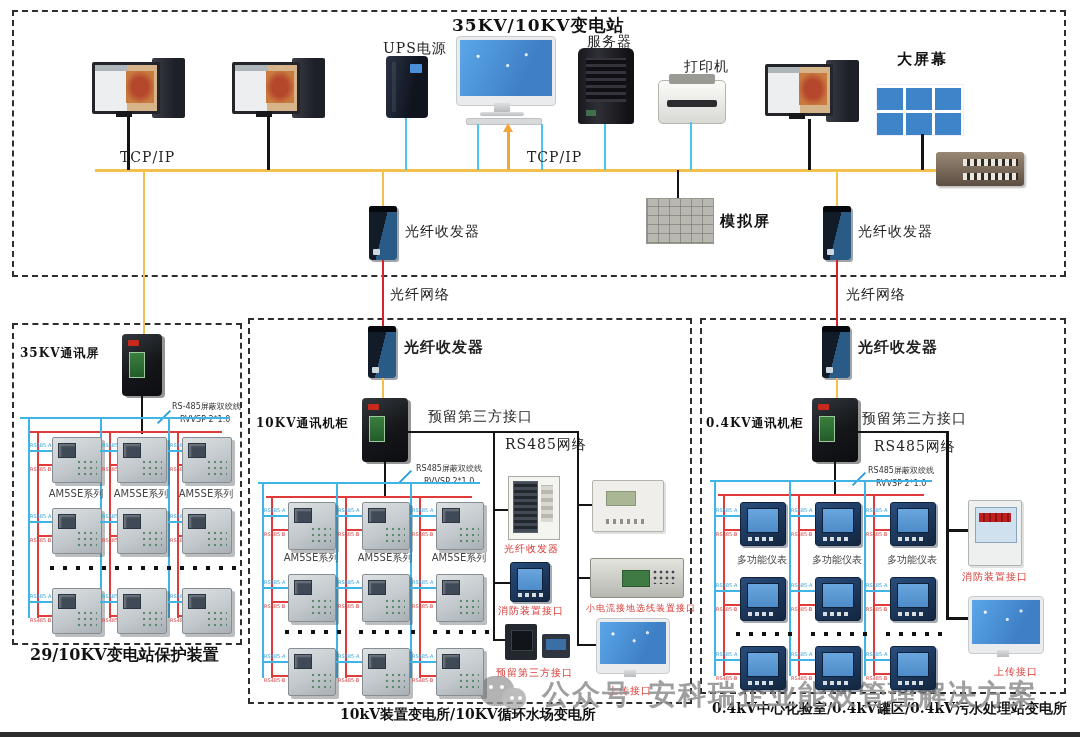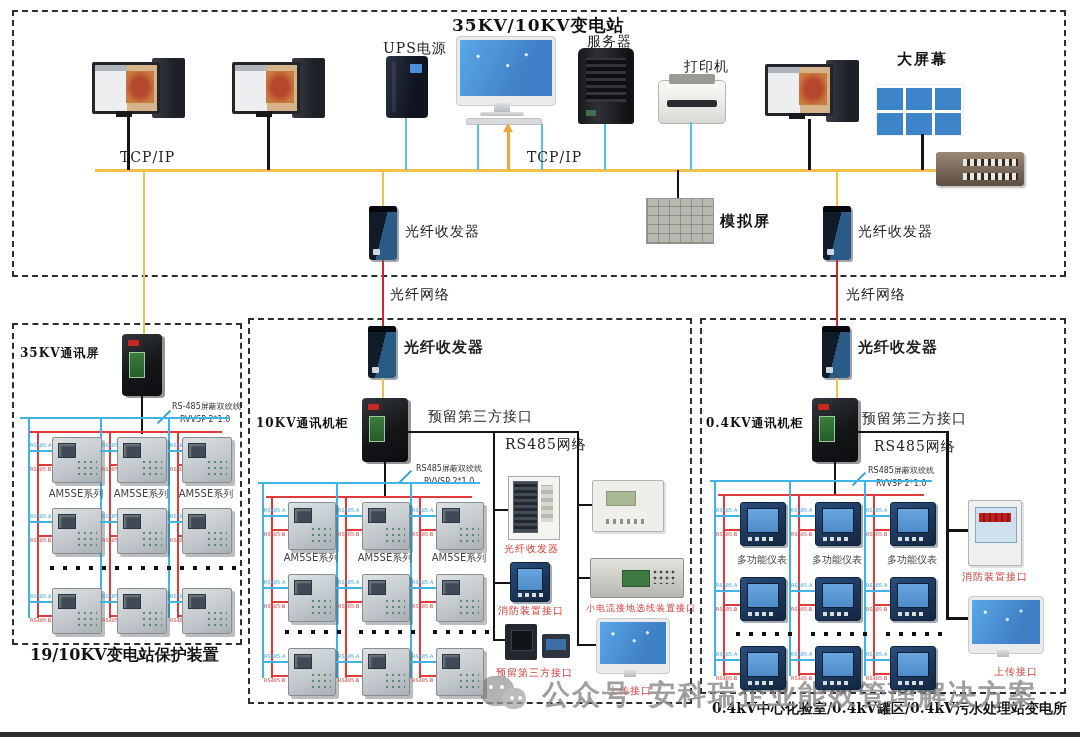--- a/index.html
+++ b/index.html
@@ -196,21 +196,21 @@
   <div class="lbl" style="left:846px;top:286px;">光纤网络</div>
 
   <div class="vline busline" style="left:143px;top:170px;height:166px;"></div>
 
   <div class="stitle" style="left:20px;top:345px;">35KV通讯屏</div>
   <div class="commdev" style="left:122px;top:334px;width:40px;height:62px;"></div>
   <div class="vline blk" style="left:141px;top:396px;height:38px;"></div>
   <div class="tiny" style="left:172px;top:402px;">RS-485屏蔽双绞线</div>
   <div class="tiny" style="left:180px;top:415px;">RVVSP 2*1.0</div>
   <div class="slash" style="left:163px;top:408px;"></div>
-  <div class="cap" style="left:30px;top:645px;font-size:16px;">19/10KV变电站保护装置</div>
+  <div class="cap" style="left:30px;top:645px;font-size:16px;">29/10KV变电站保护装置</div>
 
   <div class="fiberdev" style="left:368px;top:326px;width:28px;height:52px;"></div>
   <div class="lbl" style="left:404px;top:338px;font-size:15px;font-weight:bold;">光纤收发器</div>
   <div class="vline busline" style="left:382px;top:378px;height:22px;"></div>
   <div class="stitle" style="left:256px;top:415px;">10KV通讯机柜</div>
   <div class="commdev" style="left:362px;top:398px;width:46px;height:64px;"></div>
   <div class="hline blk" style="left:408px;top:431px;width:169px;"></div>
   <div class="lbl" style="left:428px;top:408px;font-size:14px;">预留第三方接口</div>
   <div class="lbl" style="left:505px;top:436px;font-size:14px;">RS485网络</div>
   <div class="vline blk" style="left:384px;top:462px;height:36px;"></div>
@@ -236,20 +236,21 @@
   <div class="rack19" style="left:590px;top:558px;width:92px;height:38px;"></div>
   <div class="redlbl" style="left:586px;top:602px;font-size:9px;">小电流接地选线装置接口</div>
   <div class="motorA" style="left:505px;top:624px;width:32px;height:36px;"></div>
   <div class="motorB" style="left:542px;top:634px;width:28px;height:24px;"></div>
   <div class="redlbl" style="left:496px;top:666px;">预留第三方接口</div>
   <div class="imac" style="left:596px;top:618px;width:66px;height:42px;">
     <div class="imac-scr"></div>
   </div>
   <div class="imac-stand" style="left:624px;top:670px;width:12px;height:7px;"></div>
   <div class="redlbl" style="left:608px;top:684px;">上传接口</div>
+  <div class="cap" style="left:340px;top:706px;font-size:14px;">10kV装置变电所/10KV循环水场变电所</div>
 
   <div class="fiberdev" style="left:822px;top:326px;width:28px;height:52px;"></div>
   <div class="lbl" style="left:858px;top:338px;font-size:15px;font-weight:bold;">光纤收发器</div>
   <div class="vline busline" style="left:836px;top:378px;height:22px;"></div>
   <div class="stitle" style="left:706px;top:415px;">0.4KV通讯机柜</div>
   <div class="commdev" style="left:812px;top:398px;width:46px;height:64px;"></div>
   <div class="hline blk" style="left:858px;top:431px;width:89px;"></div>
   <div class="lbl" style="left:862px;top:410px;font-size:14px;">预留第三方接口</div>
   <div class="lbl" style="left:874px;top:438px;font-size:14px;">RS485网络</div>
   <div class="vline blk" style="left:834px;top:462px;height:34px;"></div>

